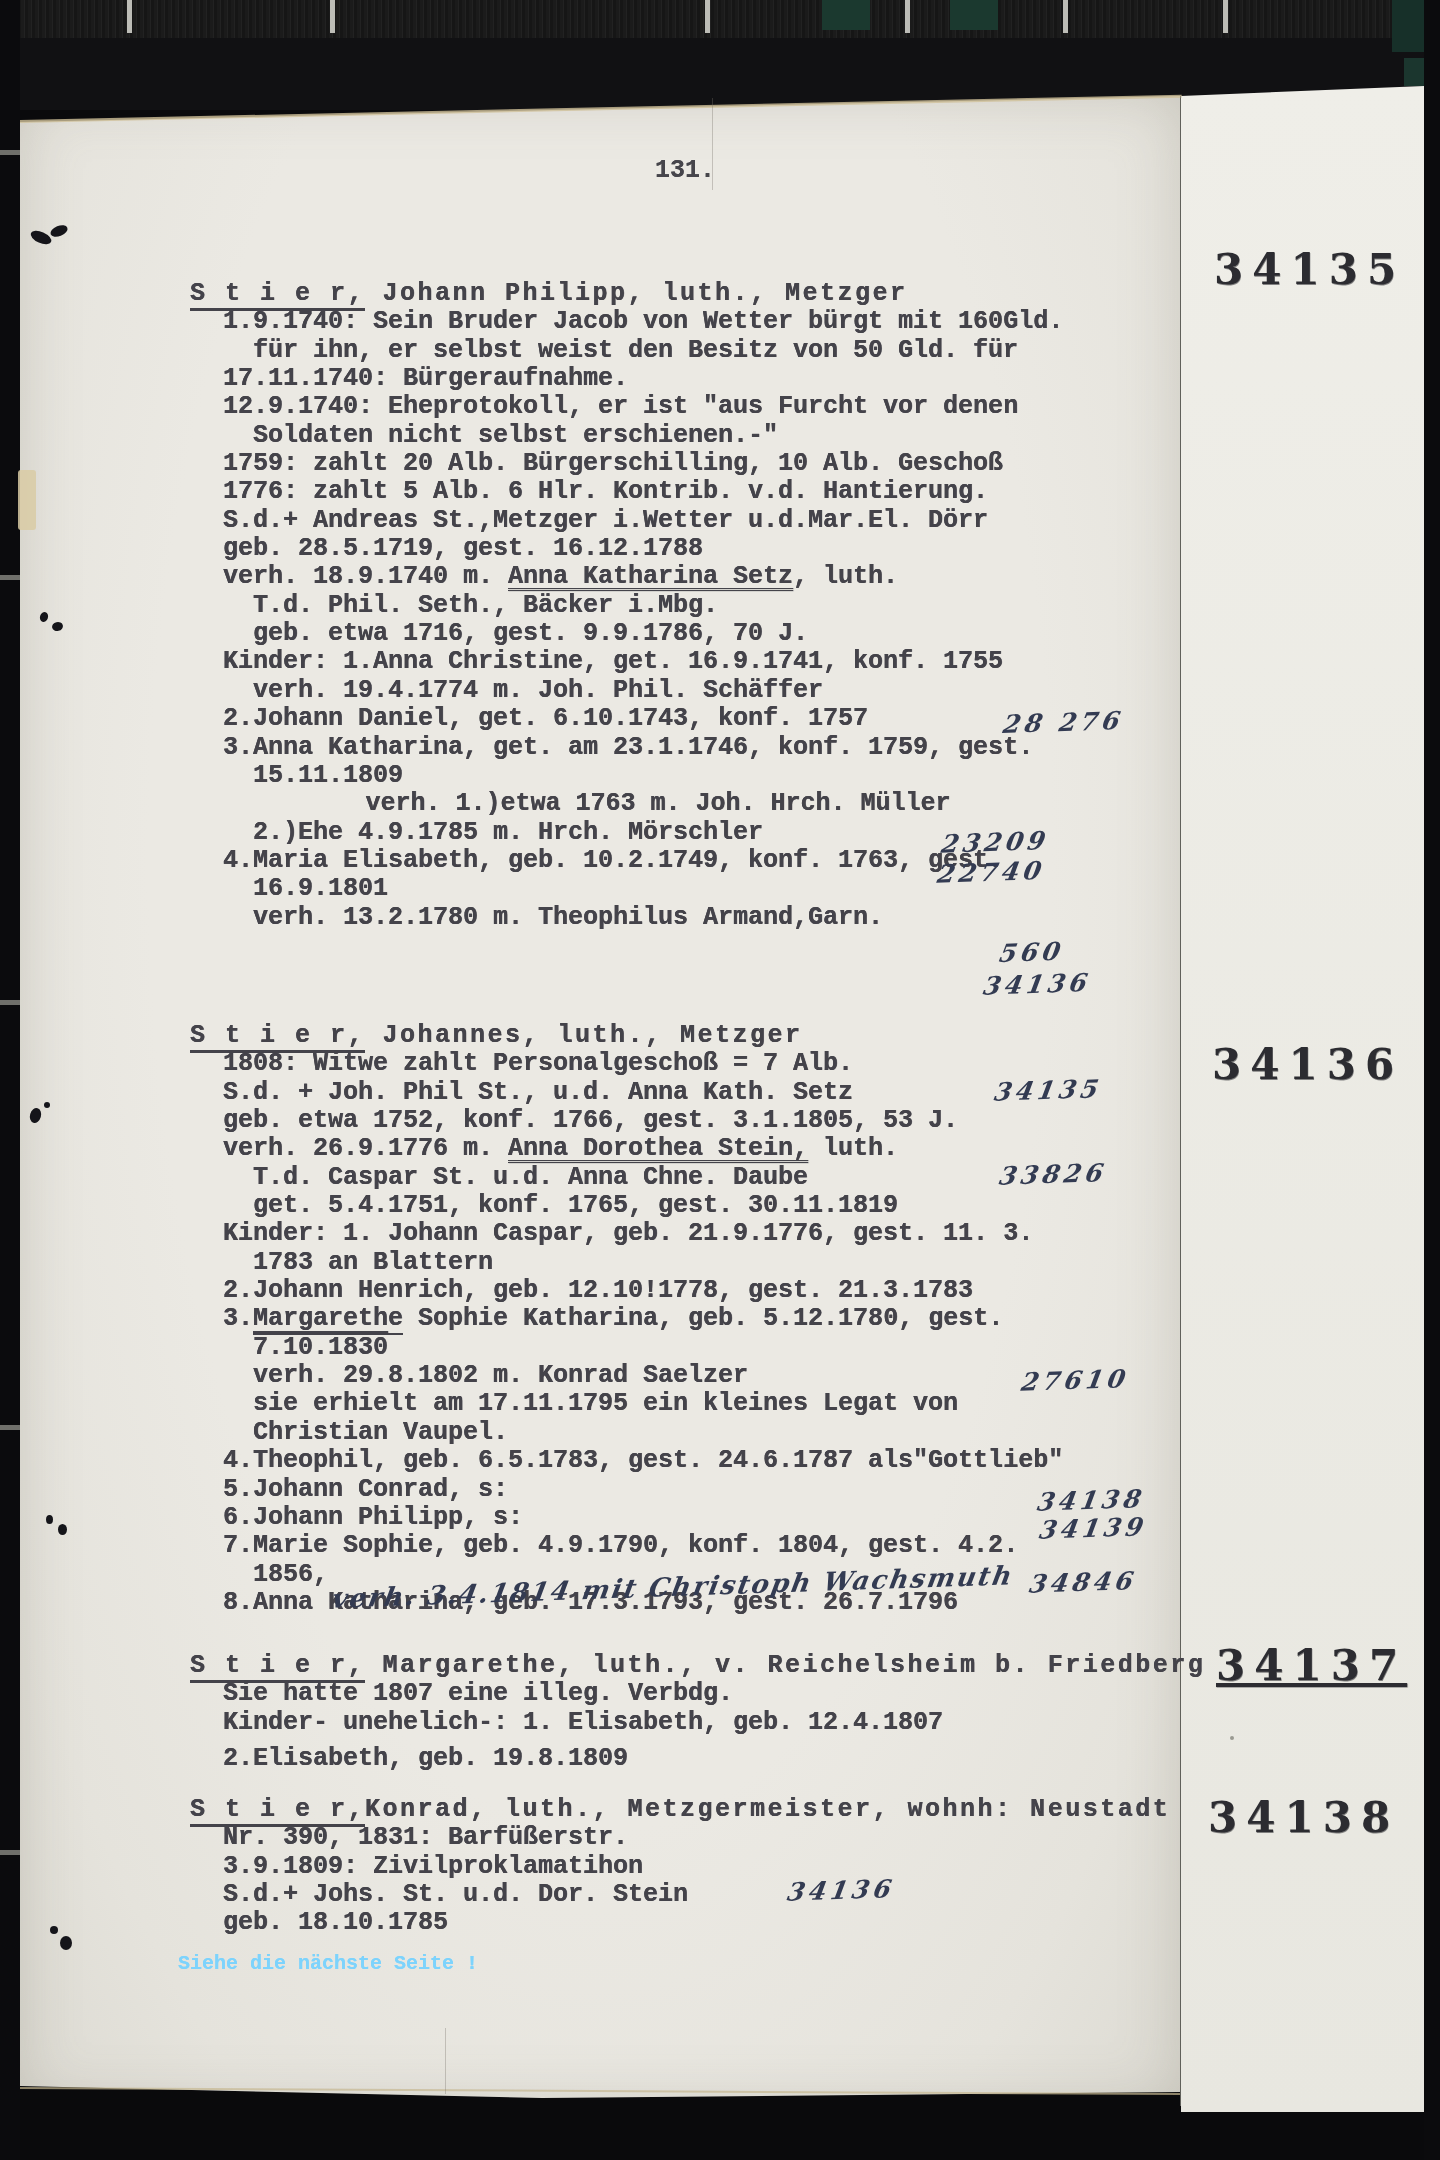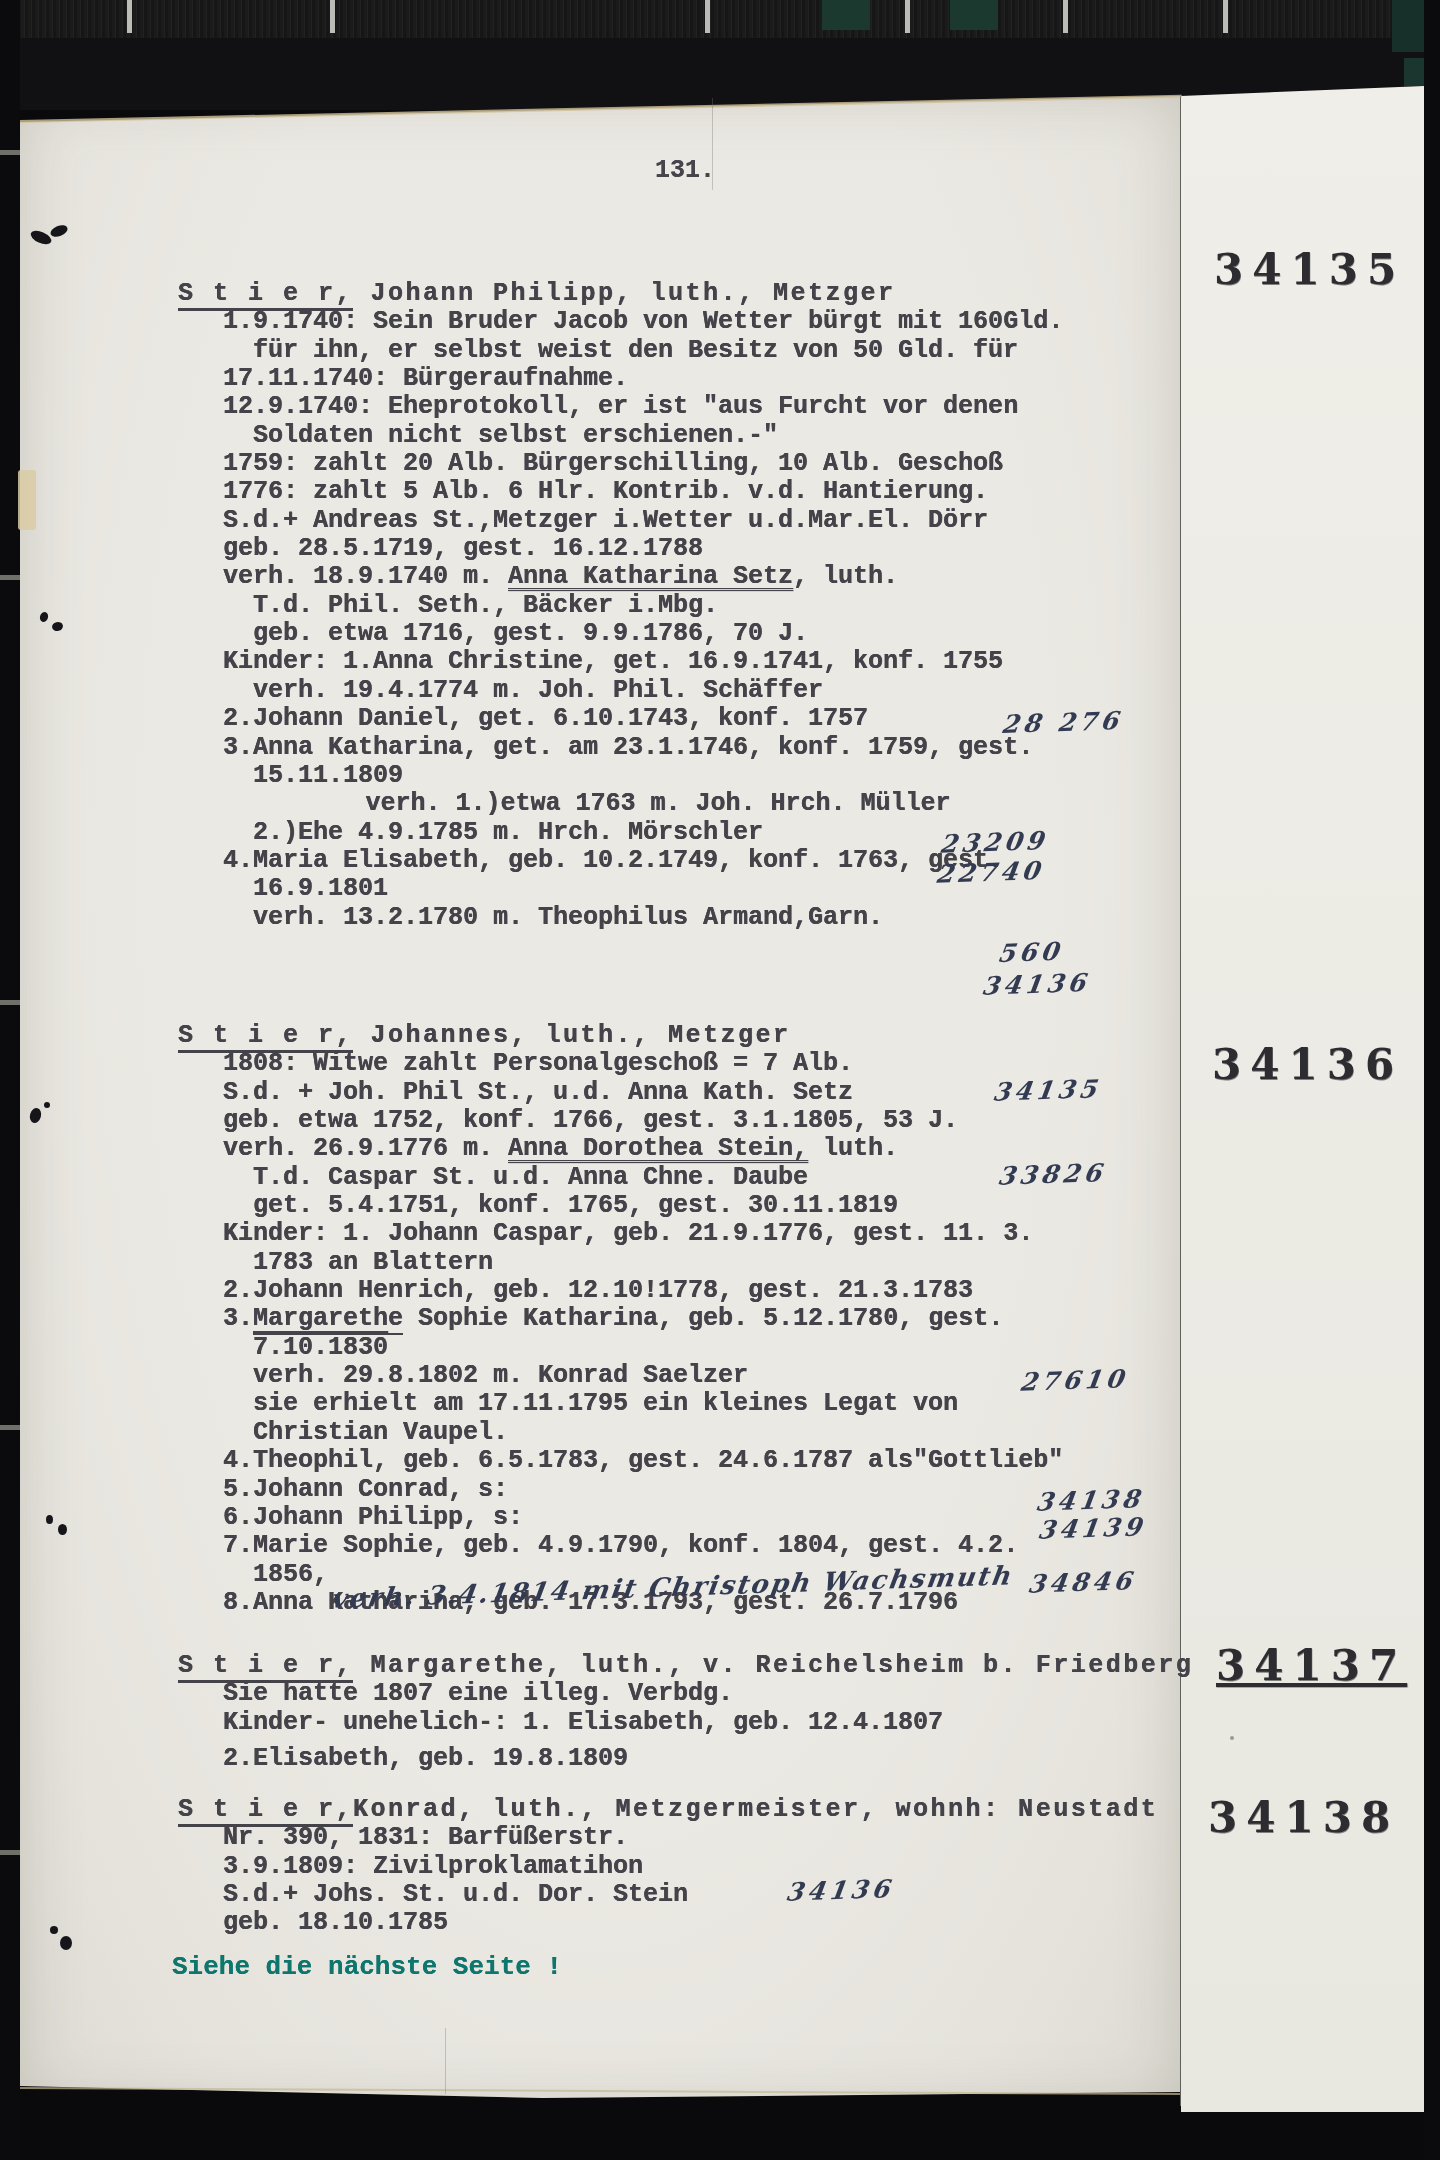--- a/index.html
+++ b/index.html
@@ -31,27 +31,27 @@
   .crease{position:absolute;width:1px;background:rgba(120,115,105,.35);}
   
   .blob{position:absolute;background:#15151a;border-radius:50%;}
   .notch{position:absolute;background:#d9cba4;border-radius:3px;opacity:.85;}
   .speck{position:absolute;border-radius:50%;}
   
   .section{position:absolute;left:178px;color:#44434a;font-size:25px;font-weight:700;}
   .tl{height:28.35px;line-height:28.35px;white-space:pre;
       text-shadow:0 0 .6px currentColor, .5px .3px 0 rgba(60,58,66,.45);}
   .tl.hdr{letter-spacing:2.5px;}
-  .us{border-bottom:3px solid currentColor;padding-bottom:0px;}
+  .us{border-bottom:3px solid currentColor;padding-bottom:0px;margin-left:12px;}
   .ud{text-decoration-line:underline;text-decoration-style:double;text-decoration-thickness:1px;text-underline-offset:5px;}
   .ut{border-bottom:2px solid currentColor;}
   .uo{text-decoration-line:overline;text-decoration-thickness:2px;}
   .page-num{position:absolute;left:655px;top:156px;color:#46454b;font-size:25px;font-weight:700;
       text-shadow:0 0 .6px currentColor;}
-  .footer-line{position:absolute;left:172px;top:1952px;color:#0f766e;font-size:26px;font-weight:700;
+  .footer-line{position:absolute;left:178px;top:1952px;color:#7dd3fc;font-size:20px;font-weight:700;
       white-space:pre;text-shadow:0 0 .6px currentColor;}
   
   .bignum{position:absolute;font-family:"DejaVu Serif", serif;font-weight:700;font-size:42px;
       letter-spacing:9px;color:#2c2c31;text-shadow:.6px .6px 0 rgba(40,40,45,.55);}
   
   .hw{position:absolute;font-family:"DejaVu Serif", serif;font-style:italic;font-weight:700;
       color:#333b52;font-size:25px;letter-spacing:4px;transform:skewX(-12deg) rotate(-2deg);
       white-space:pre;}
   .hw.note{letter-spacing:2px;font-size:26px;}
 </style>

